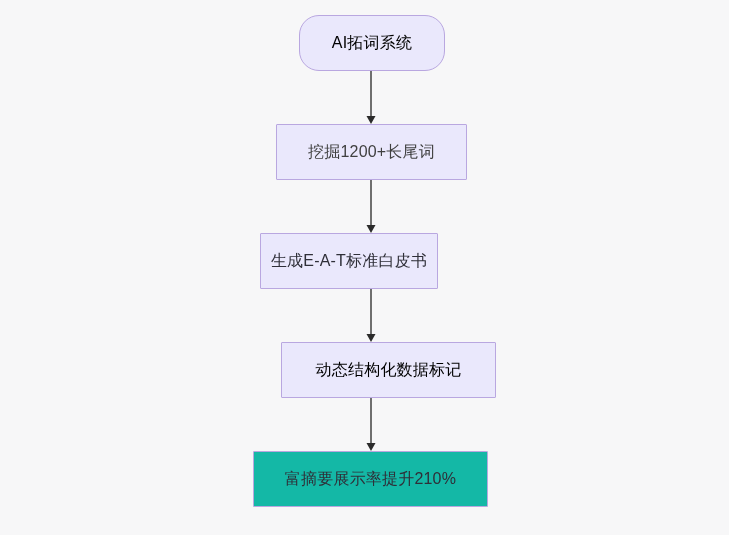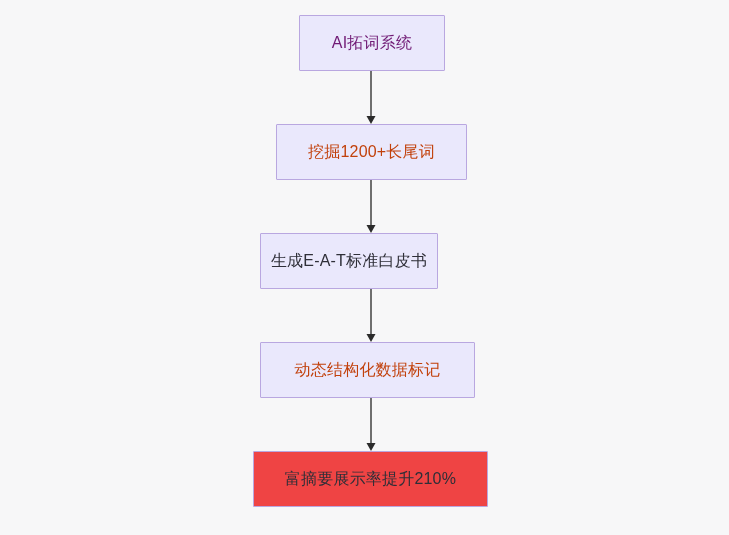--- a/index.html
+++ b/index.html
@@ -63,20 +63,20 @@
         <line class="edge-line" x1="371" y1="180" x2="371" y2="226" stroke="#6f6f6f"></line>
         <polygon points="366.5,225 375.5,225 371,233" class="edge-head" fill="#2b2b2b"></polygon>
         <line class="edge-line" x1="371" y1="289" x2="371" y2="335" stroke="#6f6f6f"></line>
         <polygon points="366.5,334 375.5,334 371,342" class="edge-head" fill="#2b2b2b"></polygon>
         <line class="edge-line" x1="371" y1="398" x2="371" y2="444" stroke="#6f6f6f"></line>
         <polygon points="366.5,443 375.5,443 371,451" class="edge-head" fill="#2b2b2b"></polygon>
       </g>
   </svg>
 
   <div id="nodes-layer">
-      <div class="node" style="left: 299px; top: 15px; width: 146px; height: 56px; background: rgb(234, 232, 252); border-color: rgb(185, 167, 224); color: #701a75;">AI拓词系统</div>
-      <div class="node" style="left: 276px; top: 124px; width: 191px; height: 56px; background: rgb(234, 232, 252); border-color: rgb(185, 167, 224); color: #c2410c;">挖掘1200+长尾词</div>
+      <div class="node" style="left: 299px; top: 15px; width: 146px; height: 56px; background: rgb(234, 232, 252); border-color: rgb(185, 167, 224); color: #000000; border-radius: 20px;">AI拓词系统</div>
+      <div class="node" style="left: 276px; top: 124px; width: 191px; height: 56px; background: rgb(234, 232, 252); border-color: rgb(185, 167, 224); color: #404040;">挖掘1200+长尾词</div>
       <div class="node" style="left: 260px; top: 233px; width: 178px; height: 56px; background: rgb(234, 232, 252); border-color: rgb(185, 167, 224); color: rgb(47, 47, 56);">生成E-A-T标准白皮书</div>
-      <div class="node" style="left: 260px; top: 342px; width: 215px; height: 56px; background: rgb(234, 232, 252); border-color: rgb(185, 167, 224); color: #c2410c;">动态结构化数据标记</div>
-      <div class="node" style="left: 253px; top: 451px; width: 235px; height: 56px; background: #ef4444; border-color: rgb(185, 167, 224); color: rgb(47, 47, 56);">富摘要展示率提升210%</div>
+      <div class="node" style="left: 281px; top: 342px; width: 215px; height: 56px; background: rgb(234, 232, 252); border-color: rgb(185, 167, 224); color: #000000;">动态结构化数据标记</div>
+      <div class="node" style="left: 253px; top: 451px; width: 235px; height: 56px; background: #14b8a6; border-color: rgb(185, 167, 224); color: rgb(47, 47, 56);">富摘要展示率提升210%</div>
     </div>
 
 </div>
 
 </body></html>

